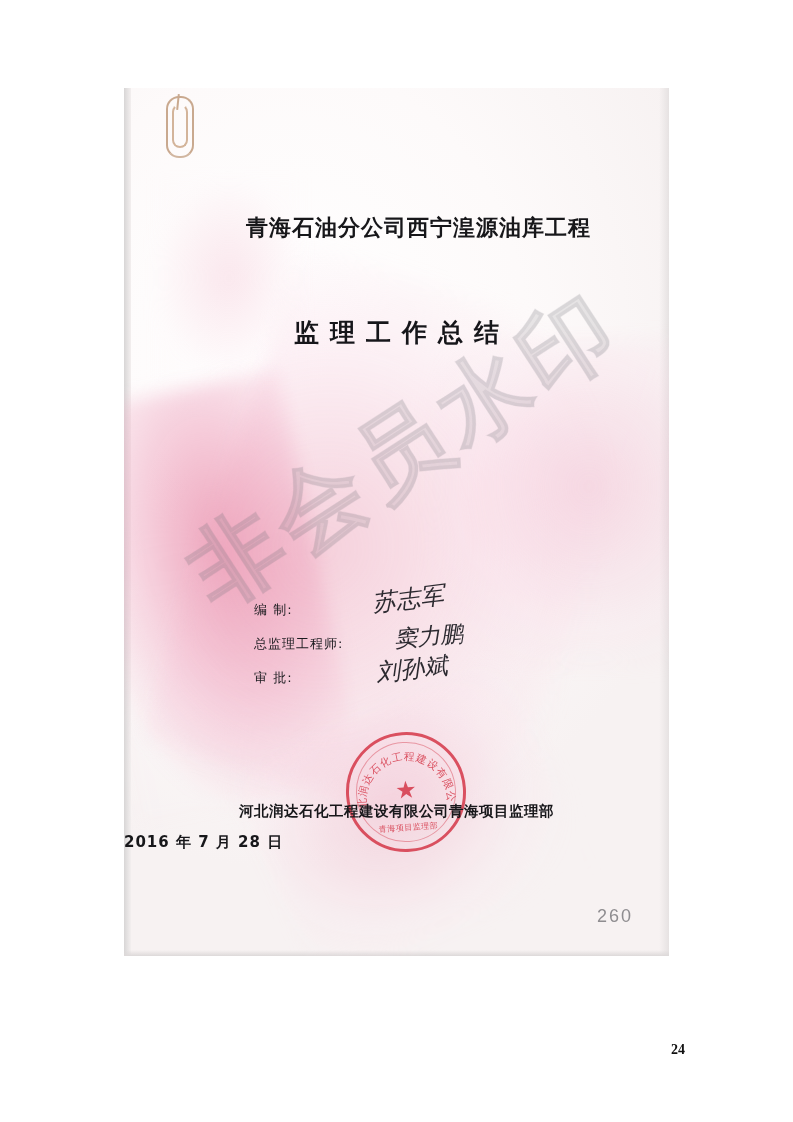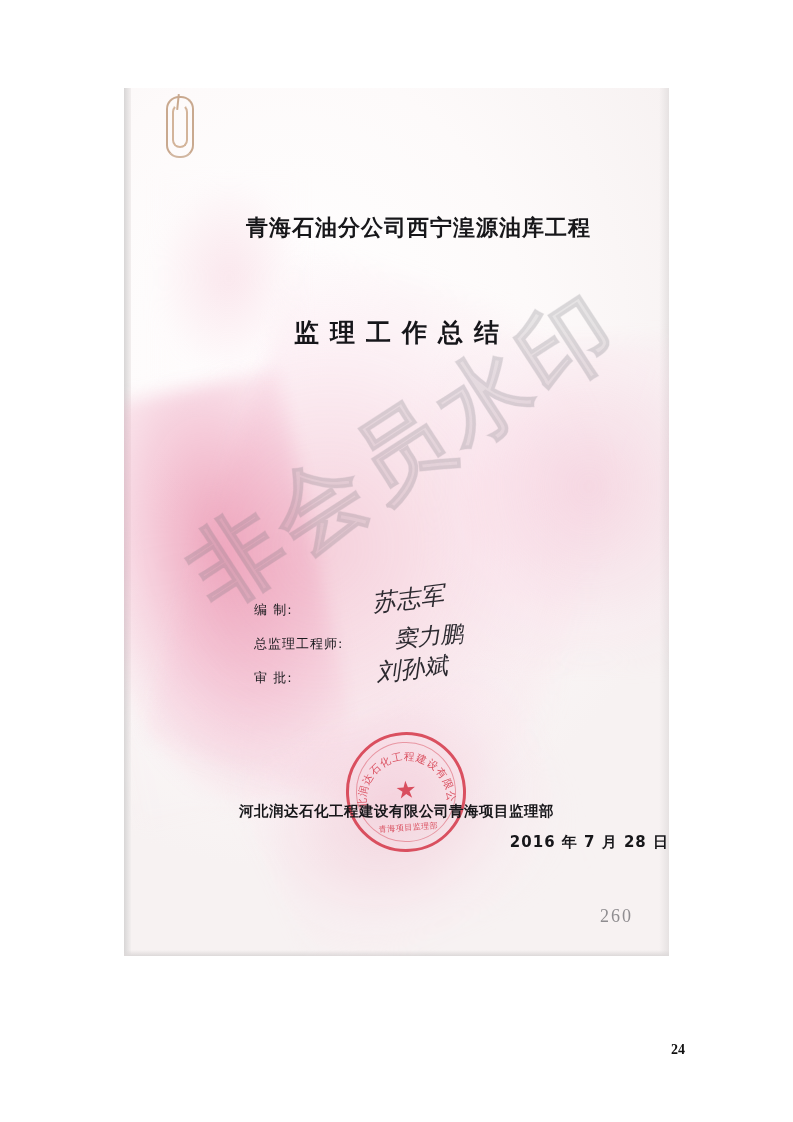--- a/index.html
+++ b/index.html
@@ -243,32 +243,32 @@
     font-family: "DejaVu Sans", "Liberation Sans", sans-serif;
     font-size: 14.5px;
     font-weight: bold;
     color: #17171a;
     letter-spacing: 0.5px;
   }
   .date-line {
     position: absolute;
     left: 0; right: 0;
     top: 745px;
-    text-align: right;
+    text-align: left;
     font-family: "DejaVu Sans", "Liberation Sans", sans-serif;
     font-size: 15px;
     font-weight: bold;
     color: #17171a;
     letter-spacing: 1px;
   }
   .scan-page-number {
     position: absolute;
     right: 36px;
     top: 818px;
-    font-family: Liberation Serif, serif;
+    font-family: Liberation Sans, sans-serif;
     font-size: 18px;
     color: #8f8d90;
     letter-spacing: 2px;
   }
 
   
   .watermark {
     position: absolute;
     left: -40px;
     top: 300px;

